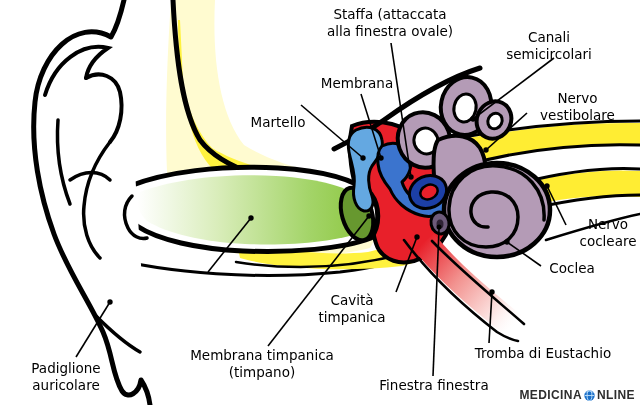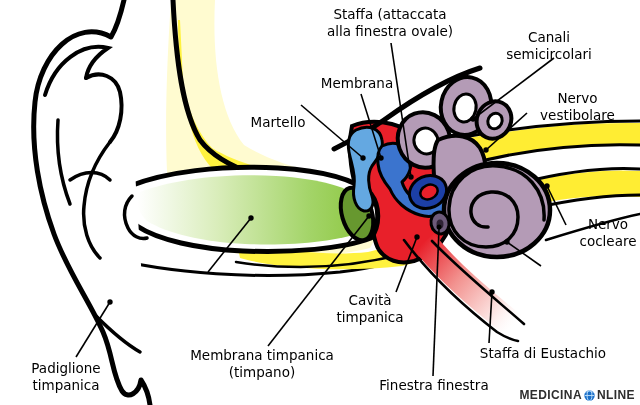--- a/index.html
+++ b/index.html
@@ -151,27 +151,28 @@
 <div class="lbl" style="left:306px;top:6px;width:168px;">Staffa (attaccata
 alla finestra ovale)</div>
 <div class="lbl" style="left:494px;top:29px;width:110px;">Canali
 semicircolari</div>
 <div class="lbl" style="left:240px;top:87px;width:76px;margin-top:27px;">Martello</div>
 <div class="lbl" style="left:320px;top:75px;width:74px;">Membrana</div>
 <div class="lbl left" style="left:530px;top:90px;width:95px;">Nervo
 vestibolare</div>
 <div class="lbl left" style="left:568px;top:216px;width:80px;">Nervo
 cocleare</div>
-<div class="lbl" style="left:320px;top:292px;width:100px;">Cavità
+<div class="lbl" style="left:540px;top:260px;width:64px;">Coclea</div>
+<div class="lbl" style="left:302px;top:292px;width:100px;">Cavità
 timpanica</div>
 <div class="lbl" style="left:180px;top:347px;width:164px;">Membrana timpanica
 (timpano)</div>
 <div class="lbl" style="left:14px;top:360px;width:104px;">Padiglione
-timpanica</div>
-<div class="lbl" style="left:458px;top:345px;width:170px;">Staffa di Eustachio</div>
+auricolare</div>
+<div class="lbl" style="left:458px;top:345px;width:170px;">Tromba di Eustachio</div>
 <div class="lbl" style="left:366px;top:377px;width:136px;">Finestra finestra</div>
 
 <div class="watermark">
   <span>MEDICINA</span>
   <svg width="11" height="11" viewBox="0 0 11 11">
     <circle cx="5.5" cy="5.5" r="5.2" fill="#1B6FC8"></circle>
     <ellipse cx="5.5" cy="5.5" rx="2.4" ry="5" fill="none" stroke="#BEE0FA" stroke-width="0.9"></ellipse>
     <line x1="0.6" y1="5.5" x2="10.4" y2="5.5" stroke="#BEE0FA" stroke-width="0.9"></line>
     <path d="M 1.2,2.8 A 6.5,6.5 0 0 1 9.8,2.8" fill="none" stroke="#BEE0FA" stroke-width="0.7"></path>
   </svg>

